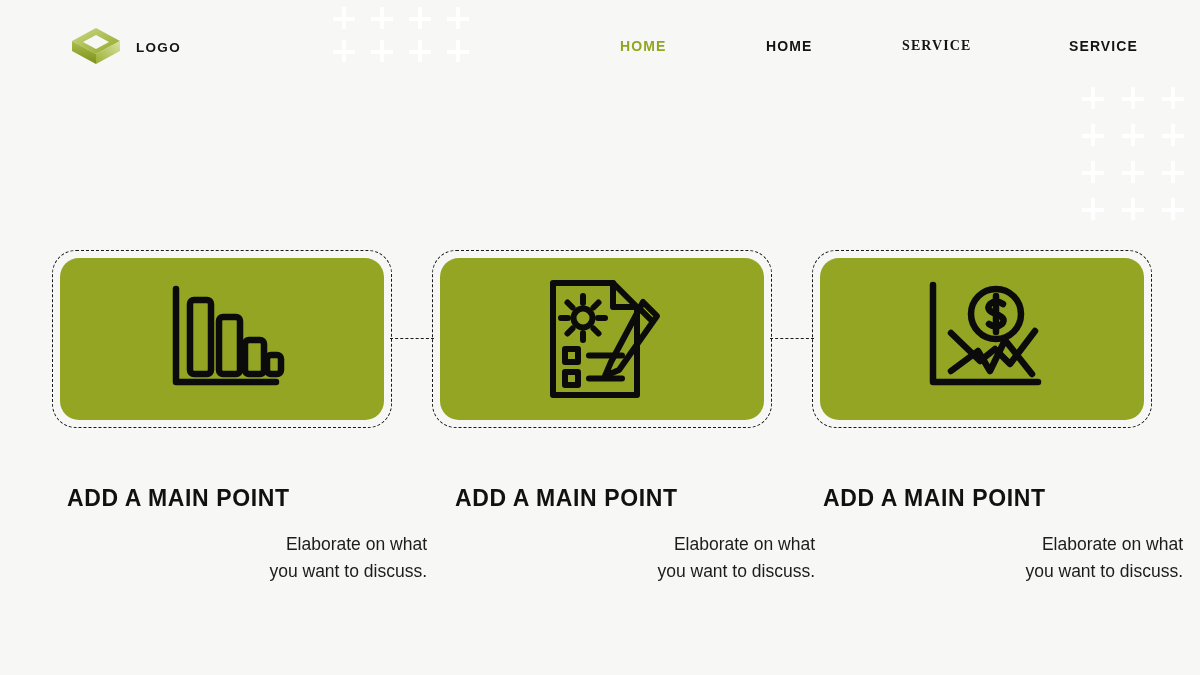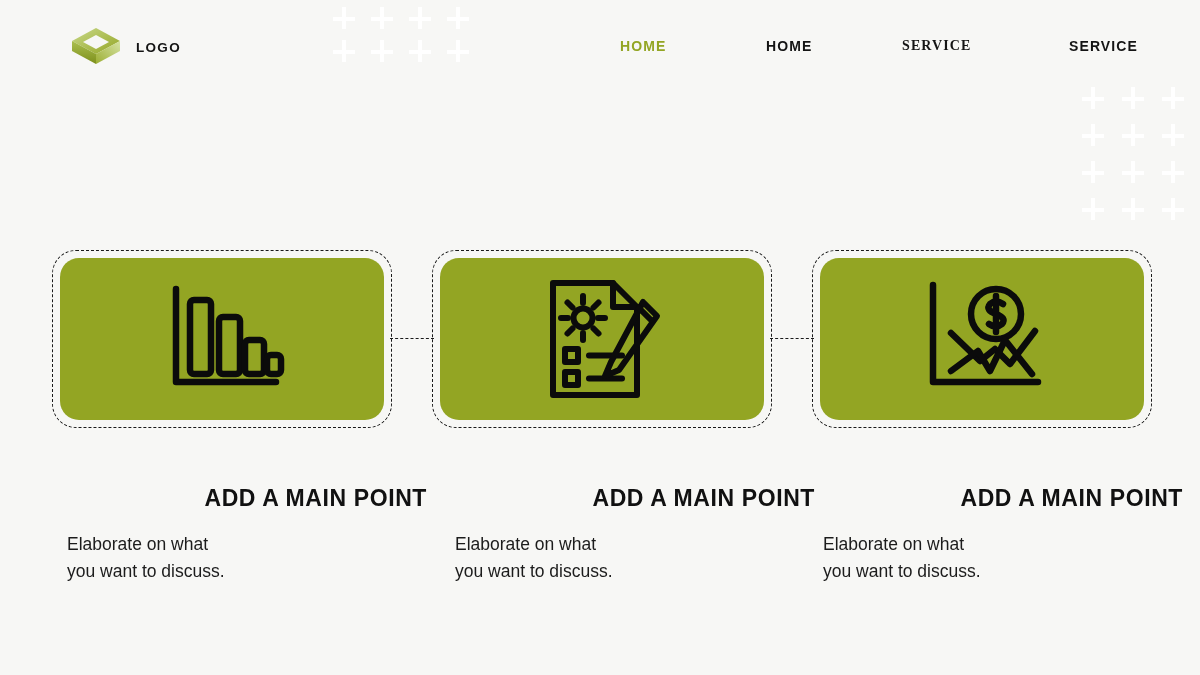--- a/index.html
+++ b/index.html
@@ -198,27 +198,27 @@
   .caption.p1 { left: 455px; }
   .caption.p2 { left: 823px; }
 
   .caption-title {
     font-size: 23px;
     font-weight: bold;
     letter-spacing: 0.6px;
     color: #111111;
     white-space: nowrap;
     margin-bottom: 19px;
-    text-align: right;
   }
   .caption-body {
     font-size: 17.5px;
     line-height: 27px;
     color: #1c1c1c;
     white-space: pre-line;
+    text-align: right;
   }
 </style>
 </head>
 <body>
 
 <div class="slide">
 
   <div class="plus-grid top">
     <span class="plus"></span>
     <span class="plus"></span>

